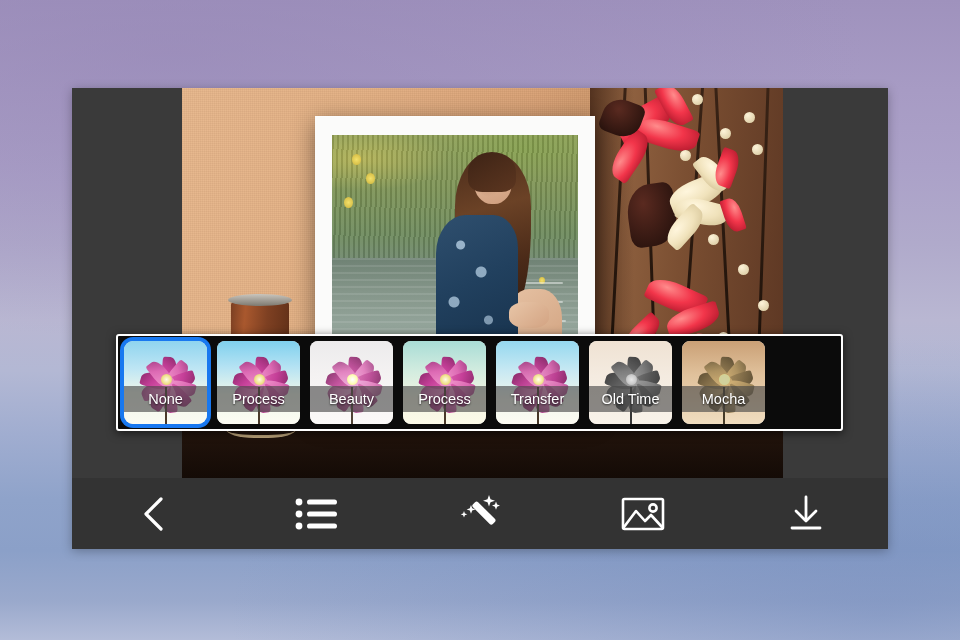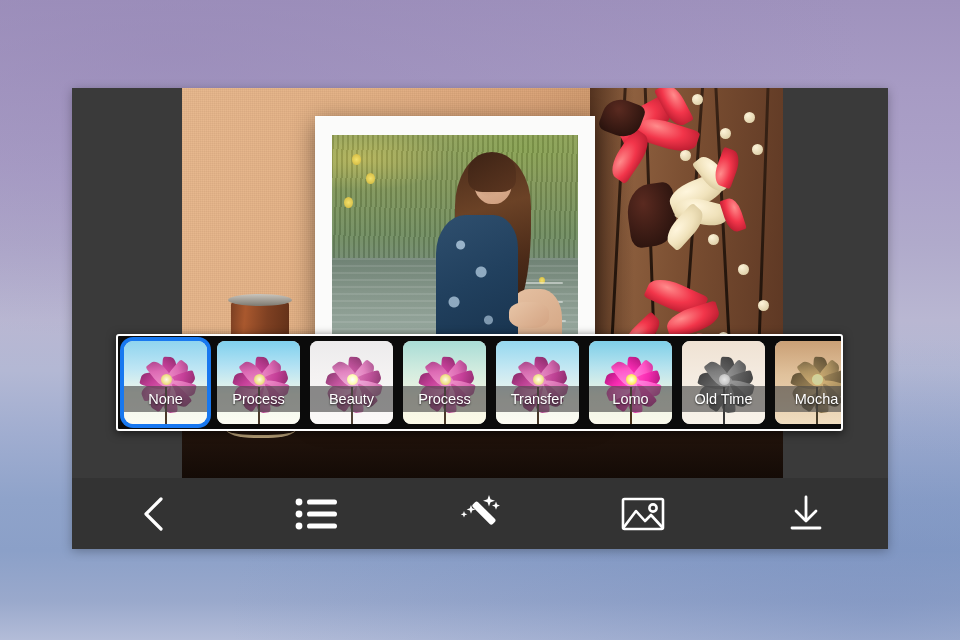--- a/index.html
+++ b/index.html
@@ -555,40 +555,20 @@
                 <div class="petal light" style="left: 50%; top: 44%; transform: rotate(158deg);"></div>
                 <div class="petal" style="left: 50%; top: 44%; transform: rotate(196deg);"></div>
                 <div class="petal light" style="left: 50%; top: 44%; transform: rotate(232deg);"></div>
                 <div class="pcenter"></div>
                 <div class="stem"></div>
               </div>
               <div class="thumb-label-bar">
                 <span class="thumb-label">Transfer</span>
               </div>
             </div>
-            <div class="filter-item f-lomo">
-              <div class="thumb-img"></div>
-              <div class="thumb-petals">
-                <div class="petal" style="left: 50%; top: 44%; transform: rotate(-86deg);"></div>
-                <div class="petal light" style="left: 50%; top: 44%; transform: rotate(-50deg);"></div>
-                <div class="petal" style="left: 50%; top: 44%; transform: rotate(-18deg);"></div>
-                <div class="petal light" style="left: 50%; top: 44%; transform: rotate(14deg);"></div>
-                <div class="petal" style="left: 50%; top: 44%; transform: rotate(46deg);"></div>
-                <div class="petal light" style="left: 50%; top: 44%; transform: rotate(84deg);"></div>
-                <div class="petal" style="left: 50%; top: 44%; transform: rotate(122deg);"></div>
-                <div class="petal light" style="left: 50%; top: 44%; transform: rotate(158deg);"></div>
-                <div class="petal" style="left: 50%; top: 44%; transform: rotate(196deg);"></div>
-                <div class="petal light" style="left: 50%; top: 44%; transform: rotate(232deg);"></div>
-                <div class="pcenter"></div>
-                <div class="stem"></div>
-              </div>
-              <div class="thumb-label-bar">
-                <span class="thumb-label">Lomo</span>
-              </div>
-            </div>
             <div class="filter-item f-oldtime">
               <div class="thumb-img"></div>
               <div class="thumb-petals">
                 <div class="petal" style="left: 50%; top: 44%; transform: rotate(-86deg);"></div>
                 <div class="petal light" style="left: 50%; top: 44%; transform: rotate(-50deg);"></div>
                 <div class="petal" style="left: 50%; top: 44%; transform: rotate(-18deg);"></div>
                 <div class="petal light" style="left: 50%; top: 44%; transform: rotate(14deg);"></div>
                 <div class="petal" style="left: 50%; top: 44%; transform: rotate(46deg);"></div>
                 <div class="petal light" style="left: 50%; top: 44%; transform: rotate(84deg);"></div>
                 <div class="petal" style="left: 50%; top: 44%; transform: rotate(122deg);"></div>

